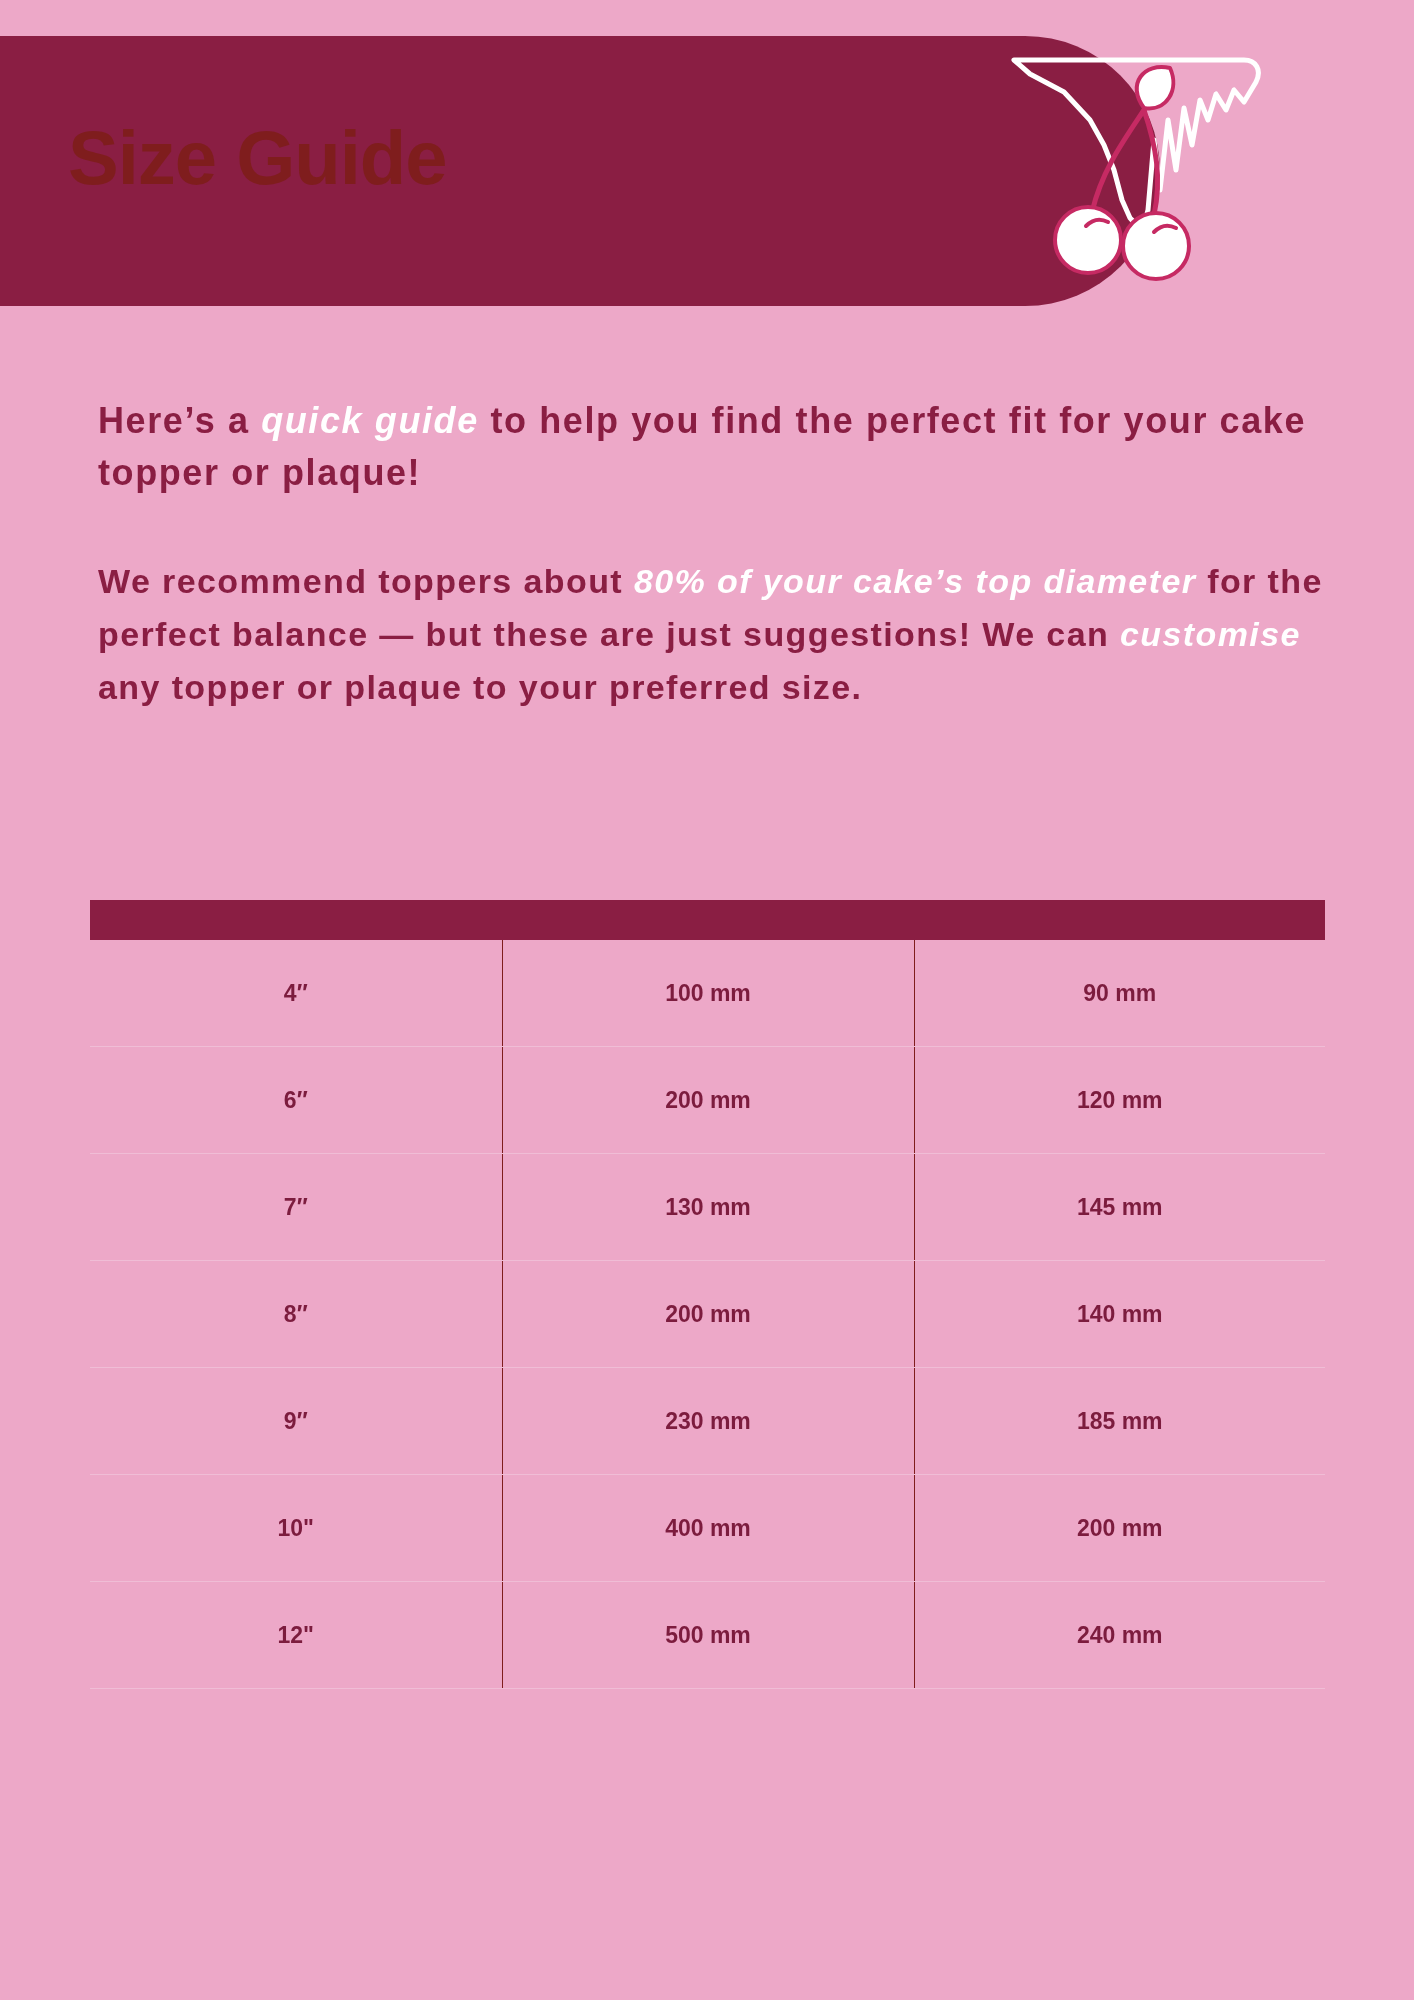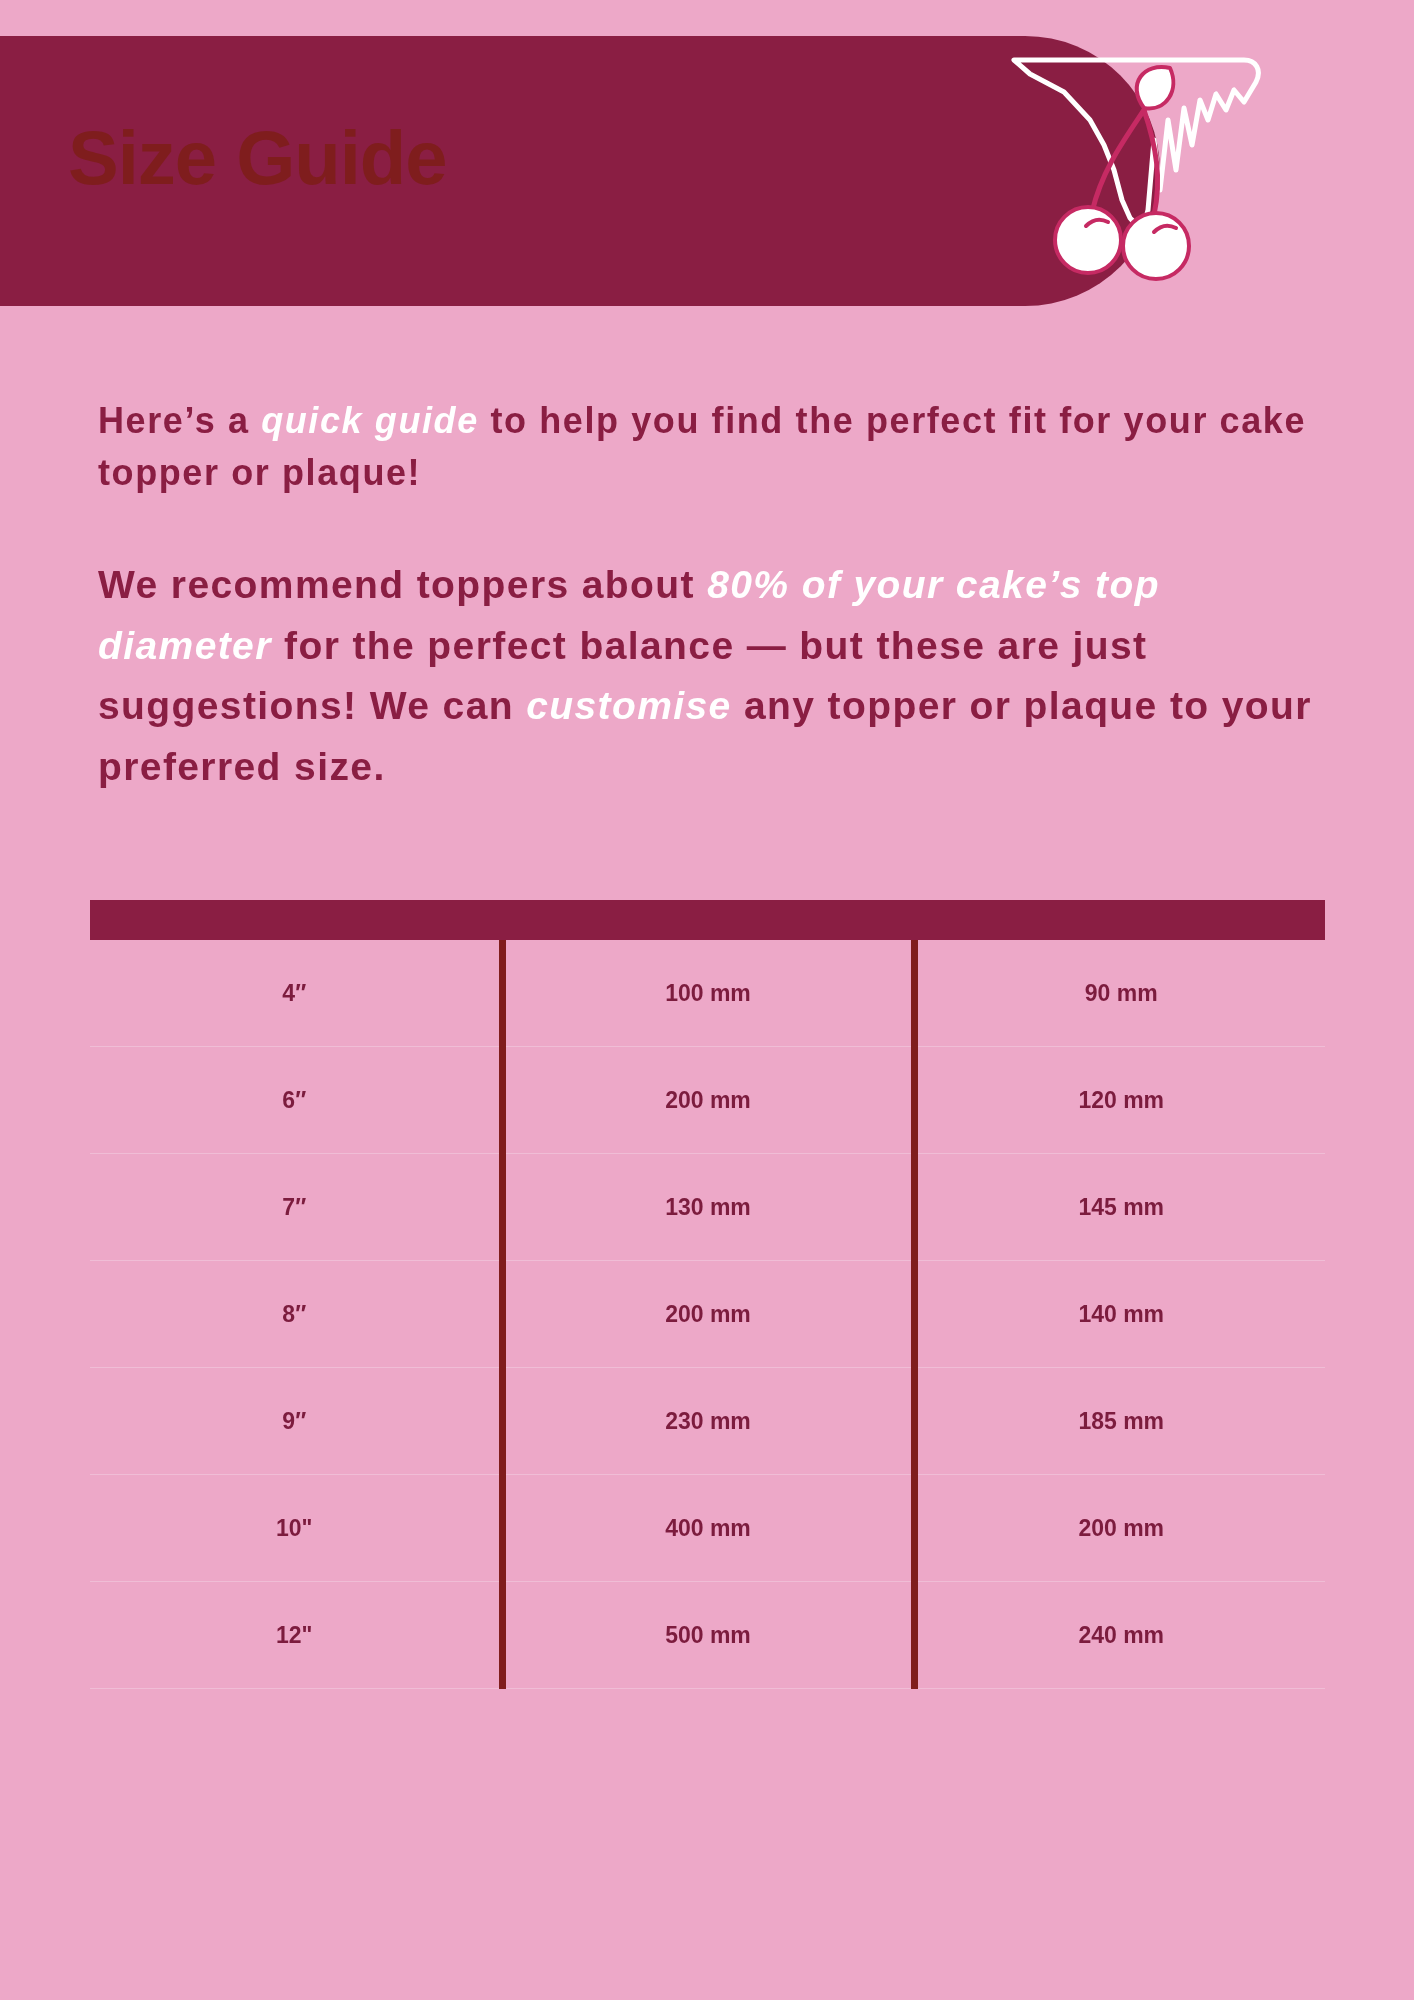--- a/index.html
+++ b/index.html
@@ -61,21 +61,21 @@
     line-height: 1.45;
     letter-spacing: 1.6px;
   }
   .intro-heading em, .intro-body em {
     font-style: italic;
     color: #ffffff;
     font-weight: bold;
   }
   .intro-body {
     margin-top: 56px;
-    font-size: 39px;
+    font-size: 34px;
     font-weight: bold;
     color: #8a1e43;
     line-height: 1.55;
     letter-spacing: 1.4px;
   }
 
   
   .size-table {
     position: absolute;
     left: 90px;
@@ -104,21 +104,21 @@
   .size-table thead th:first-child {
     border-left: none;
   }
   .size-table tbody td {
     height: 104px;
     text-align: center;
     color: #7c1c3e;
     font-size: 23px;
     font-weight: bold;
     border-bottom: 1px solid #f0bdd6;
-    border-left: 7px solid #7f1d1d;
+    border-left: 1px solid #7f1d1d;
     vertical-align: middle;
   }
   .size-table tbody td:first-child {
     border-left: none;
   }
   .size-table tbody tr:last-child td {
     border-bottom: 1px solid #f0bdd6;
   }
   .col-a { width: 412px; }
   .col-b { width: 412px; }

